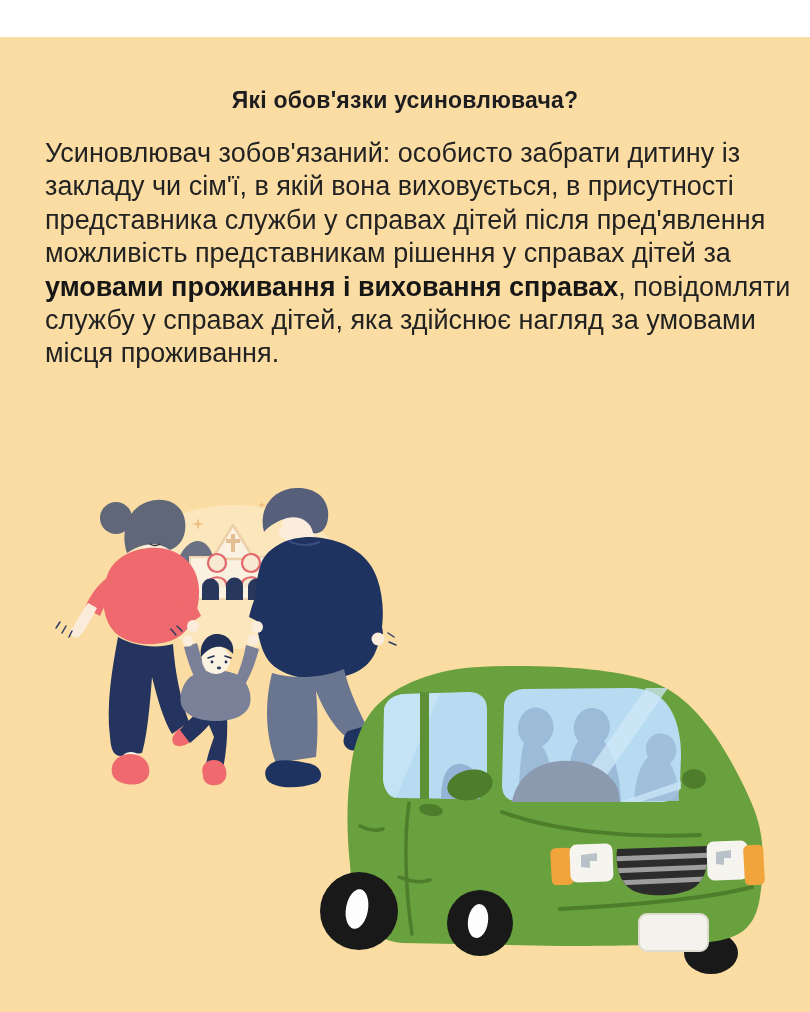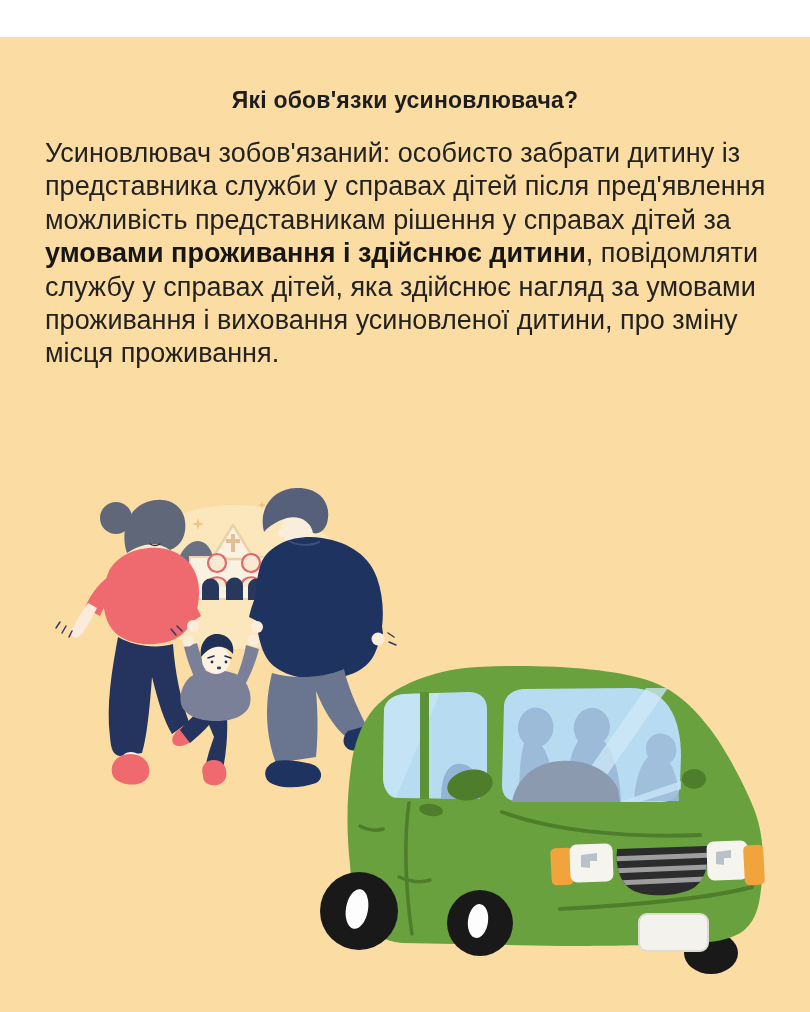--- a/index.html
+++ b/index.html
@@ -37,25 +37,25 @@
 </style>
 </head>
 <body>
 
 <div class="page" style="background: rgb(251, 221, 163);">
 
   <h1 class="page-title">Які обов'язки усиновлювача?</h1>
 
   <div class="body-text" style="color: rgb(34, 34, 34);">
       <span class="tline"><span>Усиновлювач зобов'язаний: особисто забрати дитину із</span></span>
+      <span class="tline"><span>закладу чи сім'ї, в якій вона виховується, в присутності</span></span>
       <span class="tline"><span>представника служби у справах дітей після пред'явлення</span></span>
       <span class="tline"><span>можливість представникам рішення у справах дітей за</span></span>
-      <span class="tline"><b>умовами проживання і здійснює дитини</b><span>, повідомляти</span></span>
+      <span class="tline"><b>умовами проживання і виховання справах</b><span>, повідомляти</span></span>
       <span class="tline"><span>службу у справах дітей, яка здійснює нагляд за умовами</span></span>
-      <span class="tline"><span>проживання і виховання усиновленої дитини, про зміну</span></span>
       <span class="tline"><span>місця проживання.</span></span>
     </div>
 
   <svg class="illustration-svg" viewBox="0 0 810 1012" xmlns="http://www.w3.org/2000/svg">
     <defs>
       <clipPath id="grille-clip">
         <path d="M617 812 L707 809 C709 827 706 841 695 850 C680 860 646 861 632 853 C620 846 615 830 617 812 Z"></path>
       </clipPath>
     </defs>
 

